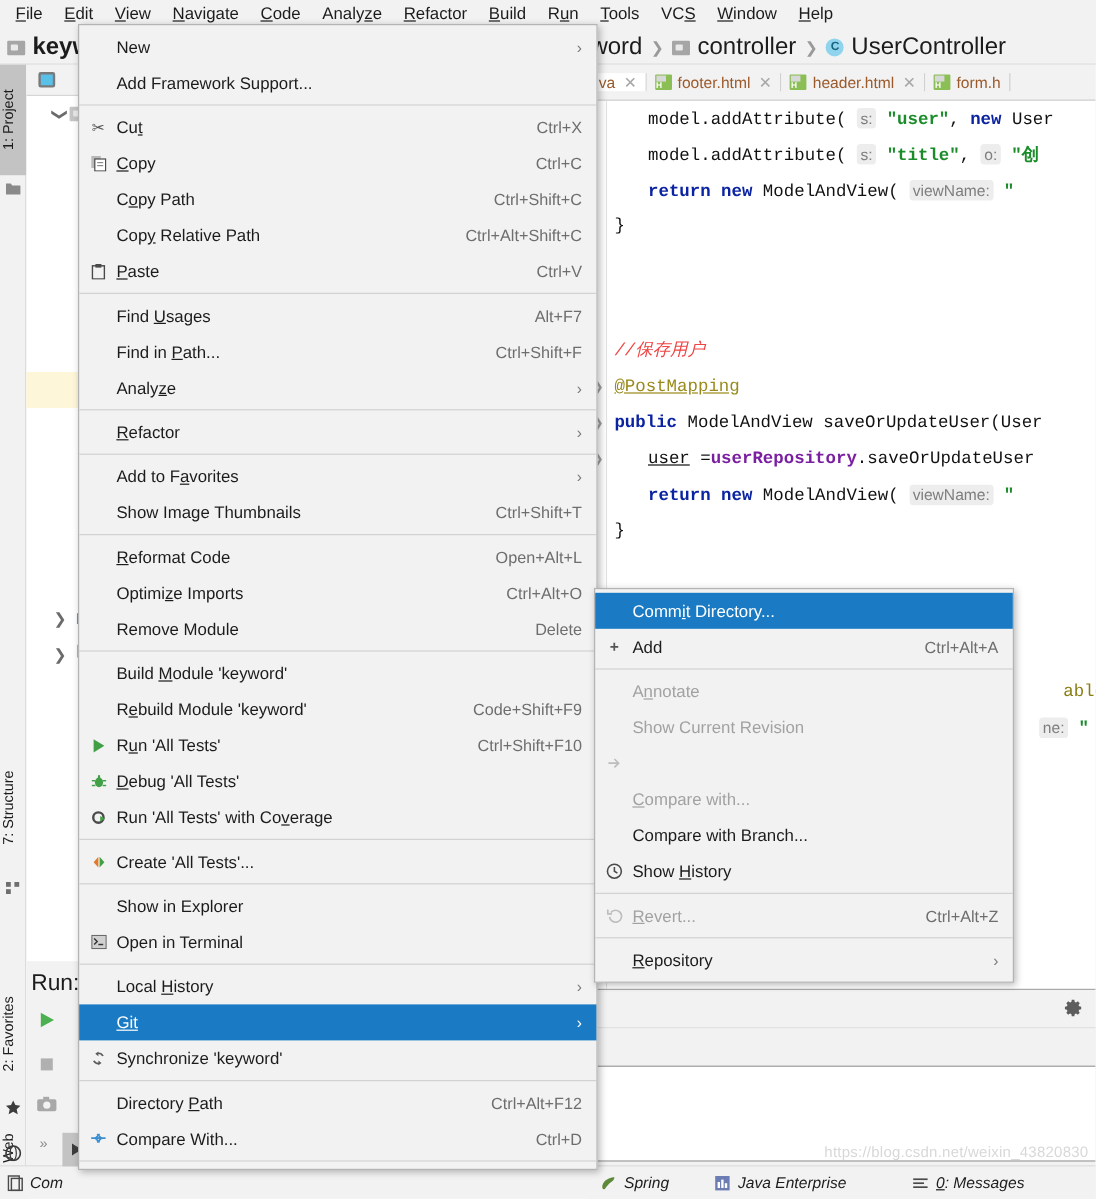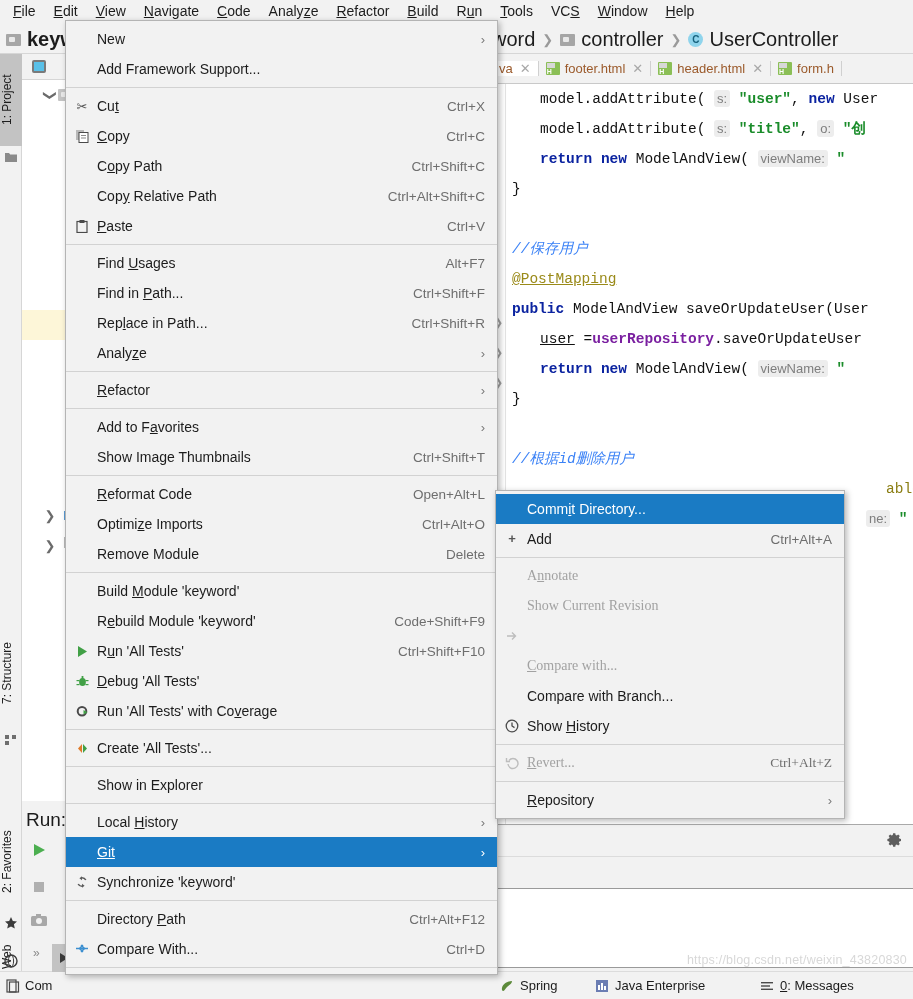--- a/index.html
+++ b/index.html
@@ -104,21 +104,21 @@
 
   #code{
     position:absolute; left:14px; top:30px; width:407px; height:740px;
     background:#fff; font-family:"Liberation Mono", monospace; font-size:14.5px;
     white-space:nowrap; overflow:hidden; line-height:30px; color:#111;
   }
   .ln{ height:30px; padding-left:4px; }
   .kw{ color:#0b23a0; font-weight:bold; }
   .str{ color:#1a8c2a; font-weight:bold; }
   .hint{ background:#ededed; color:#7e7e7e; border-radius:3px; padding:1px 3px; font-family:"Liberation Sans",sans-serif; font-size:13px;}
-  .cmt{ color:#3b82f6; font-style:italic; }
+  .cmt{ color:#ef4444; font-style:italic;margin-top:44px; }
   .ann{ color:#9a8a19; }
   .fld{ color:#7a1fa0; font-weight:bold; }
   .und{ text-decoration:underline; color:#111; }
   .yel{ color:#8a7d12; }
 
   
   #runpanel{
     position:absolute; left:0; top:770px; width:421px; height:175px; background:#f2f2f2;
     border-top:1px solid #a9a9a9;
   }
@@ -126,21 +126,21 @@
   #gear{ position:absolute; right:10px; top:7px; width:16px; height:16px; }
   #runblank{ position:absolute; left:0; top:32px; width:421px; height:30px; background:#f2f2f2;}
   #runconsole{ position:absolute; left:0; top:63px; width:421px; height:80px; background:#fff; border-top:1px solid #9a9a9a; border-bottom:1px solid #9a9a9a;}
 
   
   #statusbar{
     position:absolute; left:0; top:945px; width:913px; height:28px;
     background:#f2f2f2; display:flex; align-items:center; padding-left:6px;
     font-size:13px; color:#1c1c1c; border-top:1px solid #dcdcdc;
   }
-  #statusbar .sitem{ display:flex; align-items:center; margin-right:26px; white-space:nowrap;}
+  #statusbar .sitem{ display:flex; align-items:center; margin-right:26px; white-space:nowrap;font-style:italic;}
   #statusbar u{text-decoration:underline;}
 
   
   #runstrip{
     position:absolute; left:22px; top:775px; width:46px; height:170px; background:#f2f2f2;
     border-right:1px solid #d6d6d6;
   }
   #runlabel{ position:absolute; left:26px; top:783px; font-size:19px; color:#1c1c1c;}
   .runbtn{ position:absolute; left:30px; width:18px; height:18px; }
 
@@ -150,21 +150,21 @@
     background:#f2f2f2; border:1px solid #b4b4b4;
     box-shadow:2px 2px 6px rgba(0,0,0,.28);
     z-index:50; padding:3px 0;
   }
   .mrow{
     height:30px; display:flex; align-items:center; position:relative;
     padding-left:31px; padding-right:12px; font-size:14px; color:#1c1c1c;
     white-space:nowrap;
   }
   .mrow.sel{ background:#1a7bc4; color:#ffffff; }
-  .mrow.disabled{ color:#a2a2a2;font-family:Liberation Serif, serif; }
+  .mrow.disabled{ color:#a2a2a2; }
   .mrow .accel{ margin-left:auto; color:#6e6e6e; font-size:13.5px; padding-left:24px;}
   .mrow .arrow{ margin-left:auto; color:#7a7a7a; font-size:13px; padding-left:20px;}
   .mrow.sel .arrow{ color:#ffffff; }
   .mrow .micon{
     position:absolute; left:8px; top:50%; transform:translateY(-50%);
     width:16px; height:16px; display:flex; align-items:center; justify-content:center;
     font-size:13px; color:#555;
   }
   .msep{ height:1px; background:#d2d2d2; margin:3px 0; }
   .mrow u{text-decoration:underline;}
@@ -474,24 +474,20 @@
 
   <div class="mrow">
     <span>Find <u>U</u>sages</span>
     <span class="accel">Alt+F7</span>
   </div>
   <div class="mrow">
     <span>Find in <u>P</u>ath...</span>
     <span class="accel">Ctrl+Shift+F</span>
   </div>
   <div class="mrow">
-    <span>Rep<u>l</u>ace in Path...</span>
-    <span class="accel">Ctrl+Shift+R</span>
-  </div>
-  <div class="mrow">
     <span>Analy<u>z</u>e</span>
     <span class="arrow">›</span>
   </div>
   <div class="msep"></div>
 
   <div class="mrow">
     <span><u>R</u>efactor</span>
     <span class="arrow">›</span>
   </div>
   <div class="msep"></div>
@@ -567,20 +563,30 @@
           <path d="M7 2l4 4.5L7 11z" fill="#41a046"></path>
         </svg>
     </span>
     <span>Create 'All Tests'...</span>
   </div>
   <div class="msep"></div>
 
   <div class="mrow">
     <span>Show in Explorer</span>
   </div>
+  <div class="mrow">
+    <span class="micon">
+      <svg width="13" height="12" viewBox="0 0 13 12">
+          <rect x="0.5" y="0.5" width="12" height="11" fill="#d0d0d0" stroke="#6a6a6a"></rect>
+          <path d="M2.5 3l2.5 2.5L2.5 8" fill="none" stroke="#333" stroke-width="1.2"></path>
+          <rect x="6" y="7.5" width="4" height="1.2" fill="#333"></rect>
+        </svg>
+    </span>
+    <span>Open in Terminal</span>
+  </div>
   <div class="msep"></div>
 
   <div class="mrow">
     <span>Local <u>H</u>istory</span>
     <span class="arrow">›</span>
   </div>
   <div class="mrow sel">
     <span><u>Git</u></span>
     <span class="arrow">›</span>
   </div>

